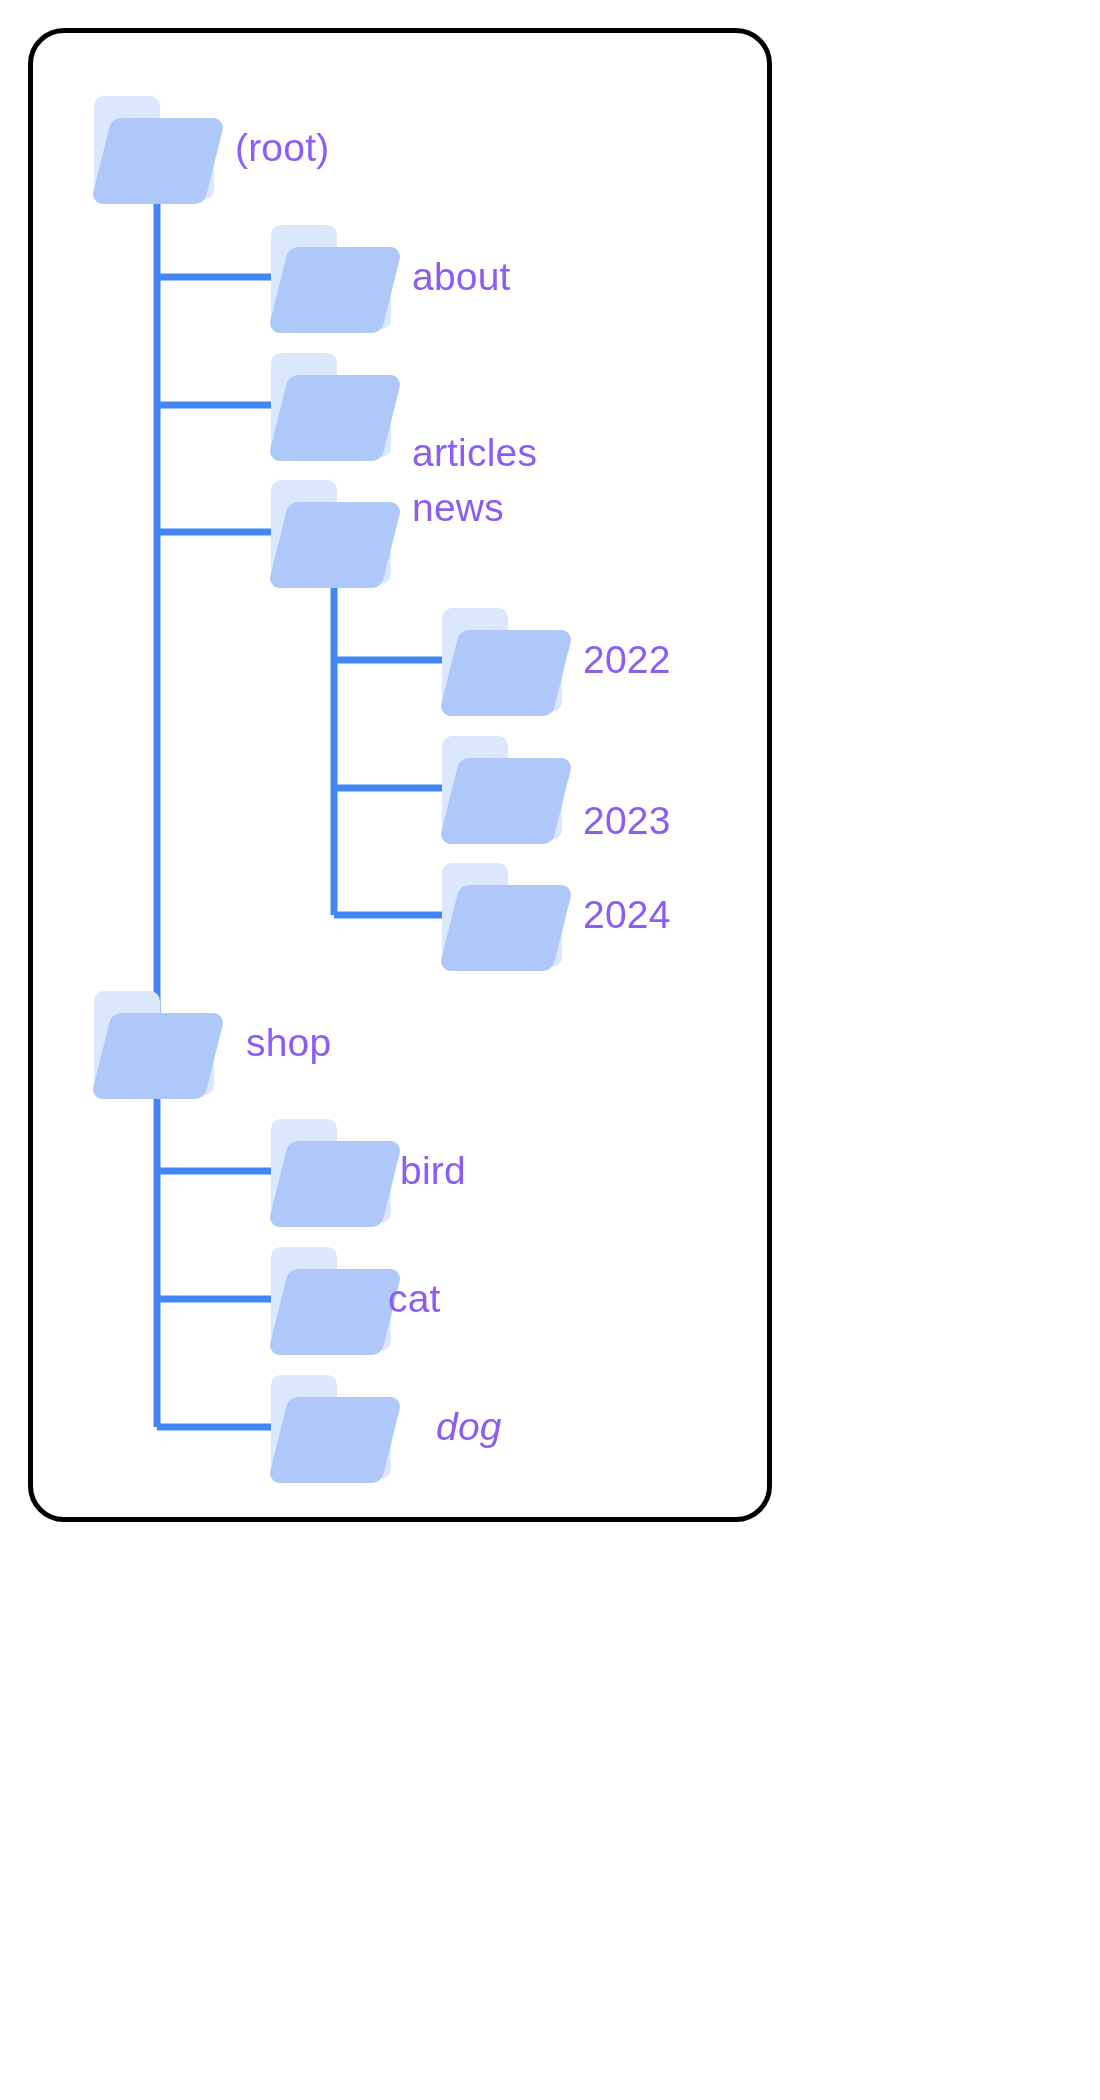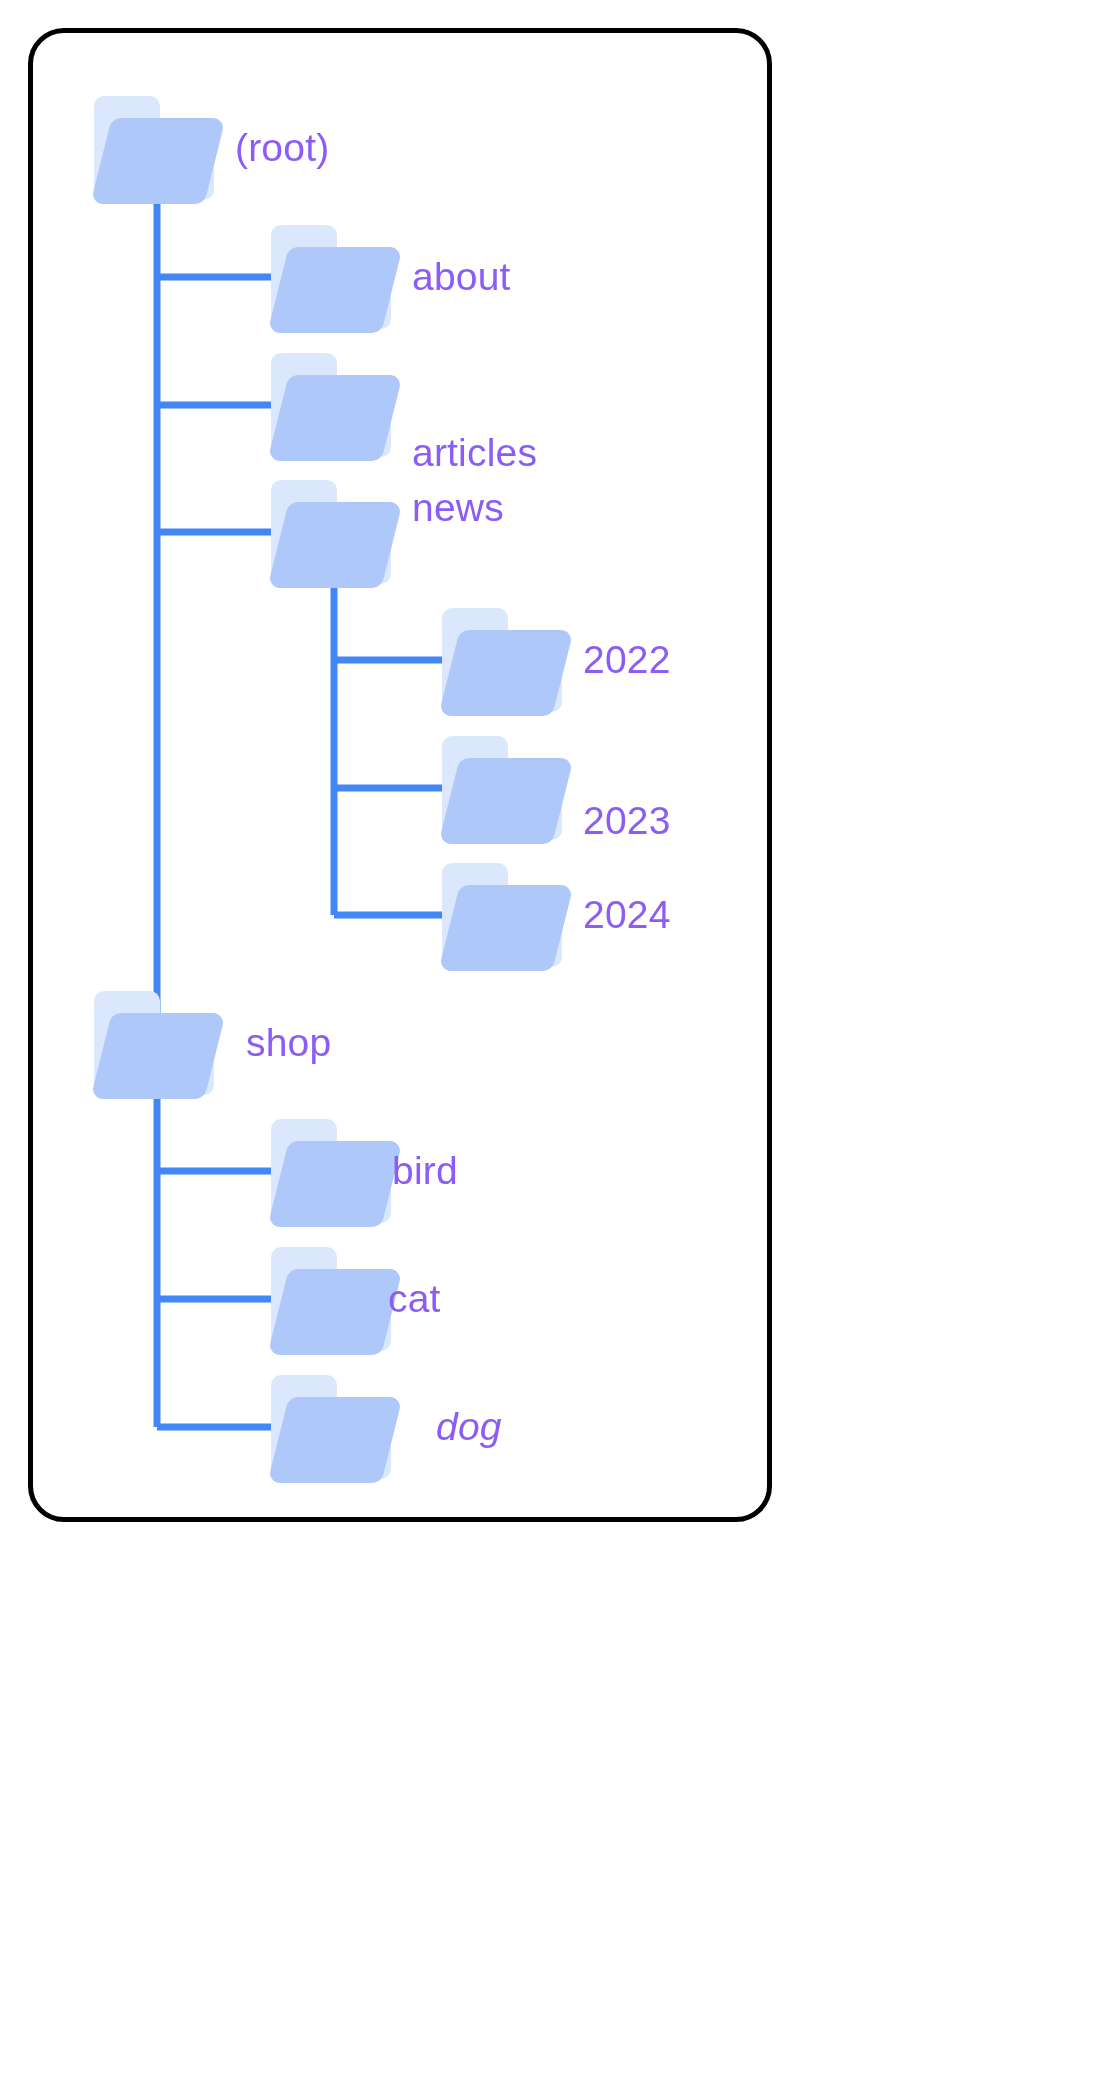--- a/index.html
+++ b/index.html
@@ -81,18 +81,18 @@
 
   <div id="labels">
       <div class="node-label" style="left: 235px; top: 128px;">(root)</div>
       <div class="node-label" style="left: 412px; top: 257px;">about</div>
       <div class="node-label" style="left: 412px; top: 385px; margin-top: 48px;">articles</div>
       <div class="node-label" style="left: 412px; top: 488px;">news</div>
       <div class="node-label" style="left: 583px; top: 640px;">2022</div>
       <div class="node-label" style="left: 583px; top: 768px; margin-top: 33px;">2023</div>
       <div class="node-label" style="left: 583px; top: 895px;">2024</div>
       <div class="node-label" style="left: 235px; top: 1023px; margin-left: 11px;">shop</div>
-      <div class="node-label" style="left: 392px; top: 1151px;">bird</div>
+      <div class="node-label" style="left: 400px; top: 1151px;">bird</div>
       <div class="node-label" style="left: 388px; top: 1279px;">cat</div>
       <div class="node-label" style="left: 436px; top: 1407px; font-style: italic;">dog</div>
     </div>
 
 </div>
 
 </body></html>

